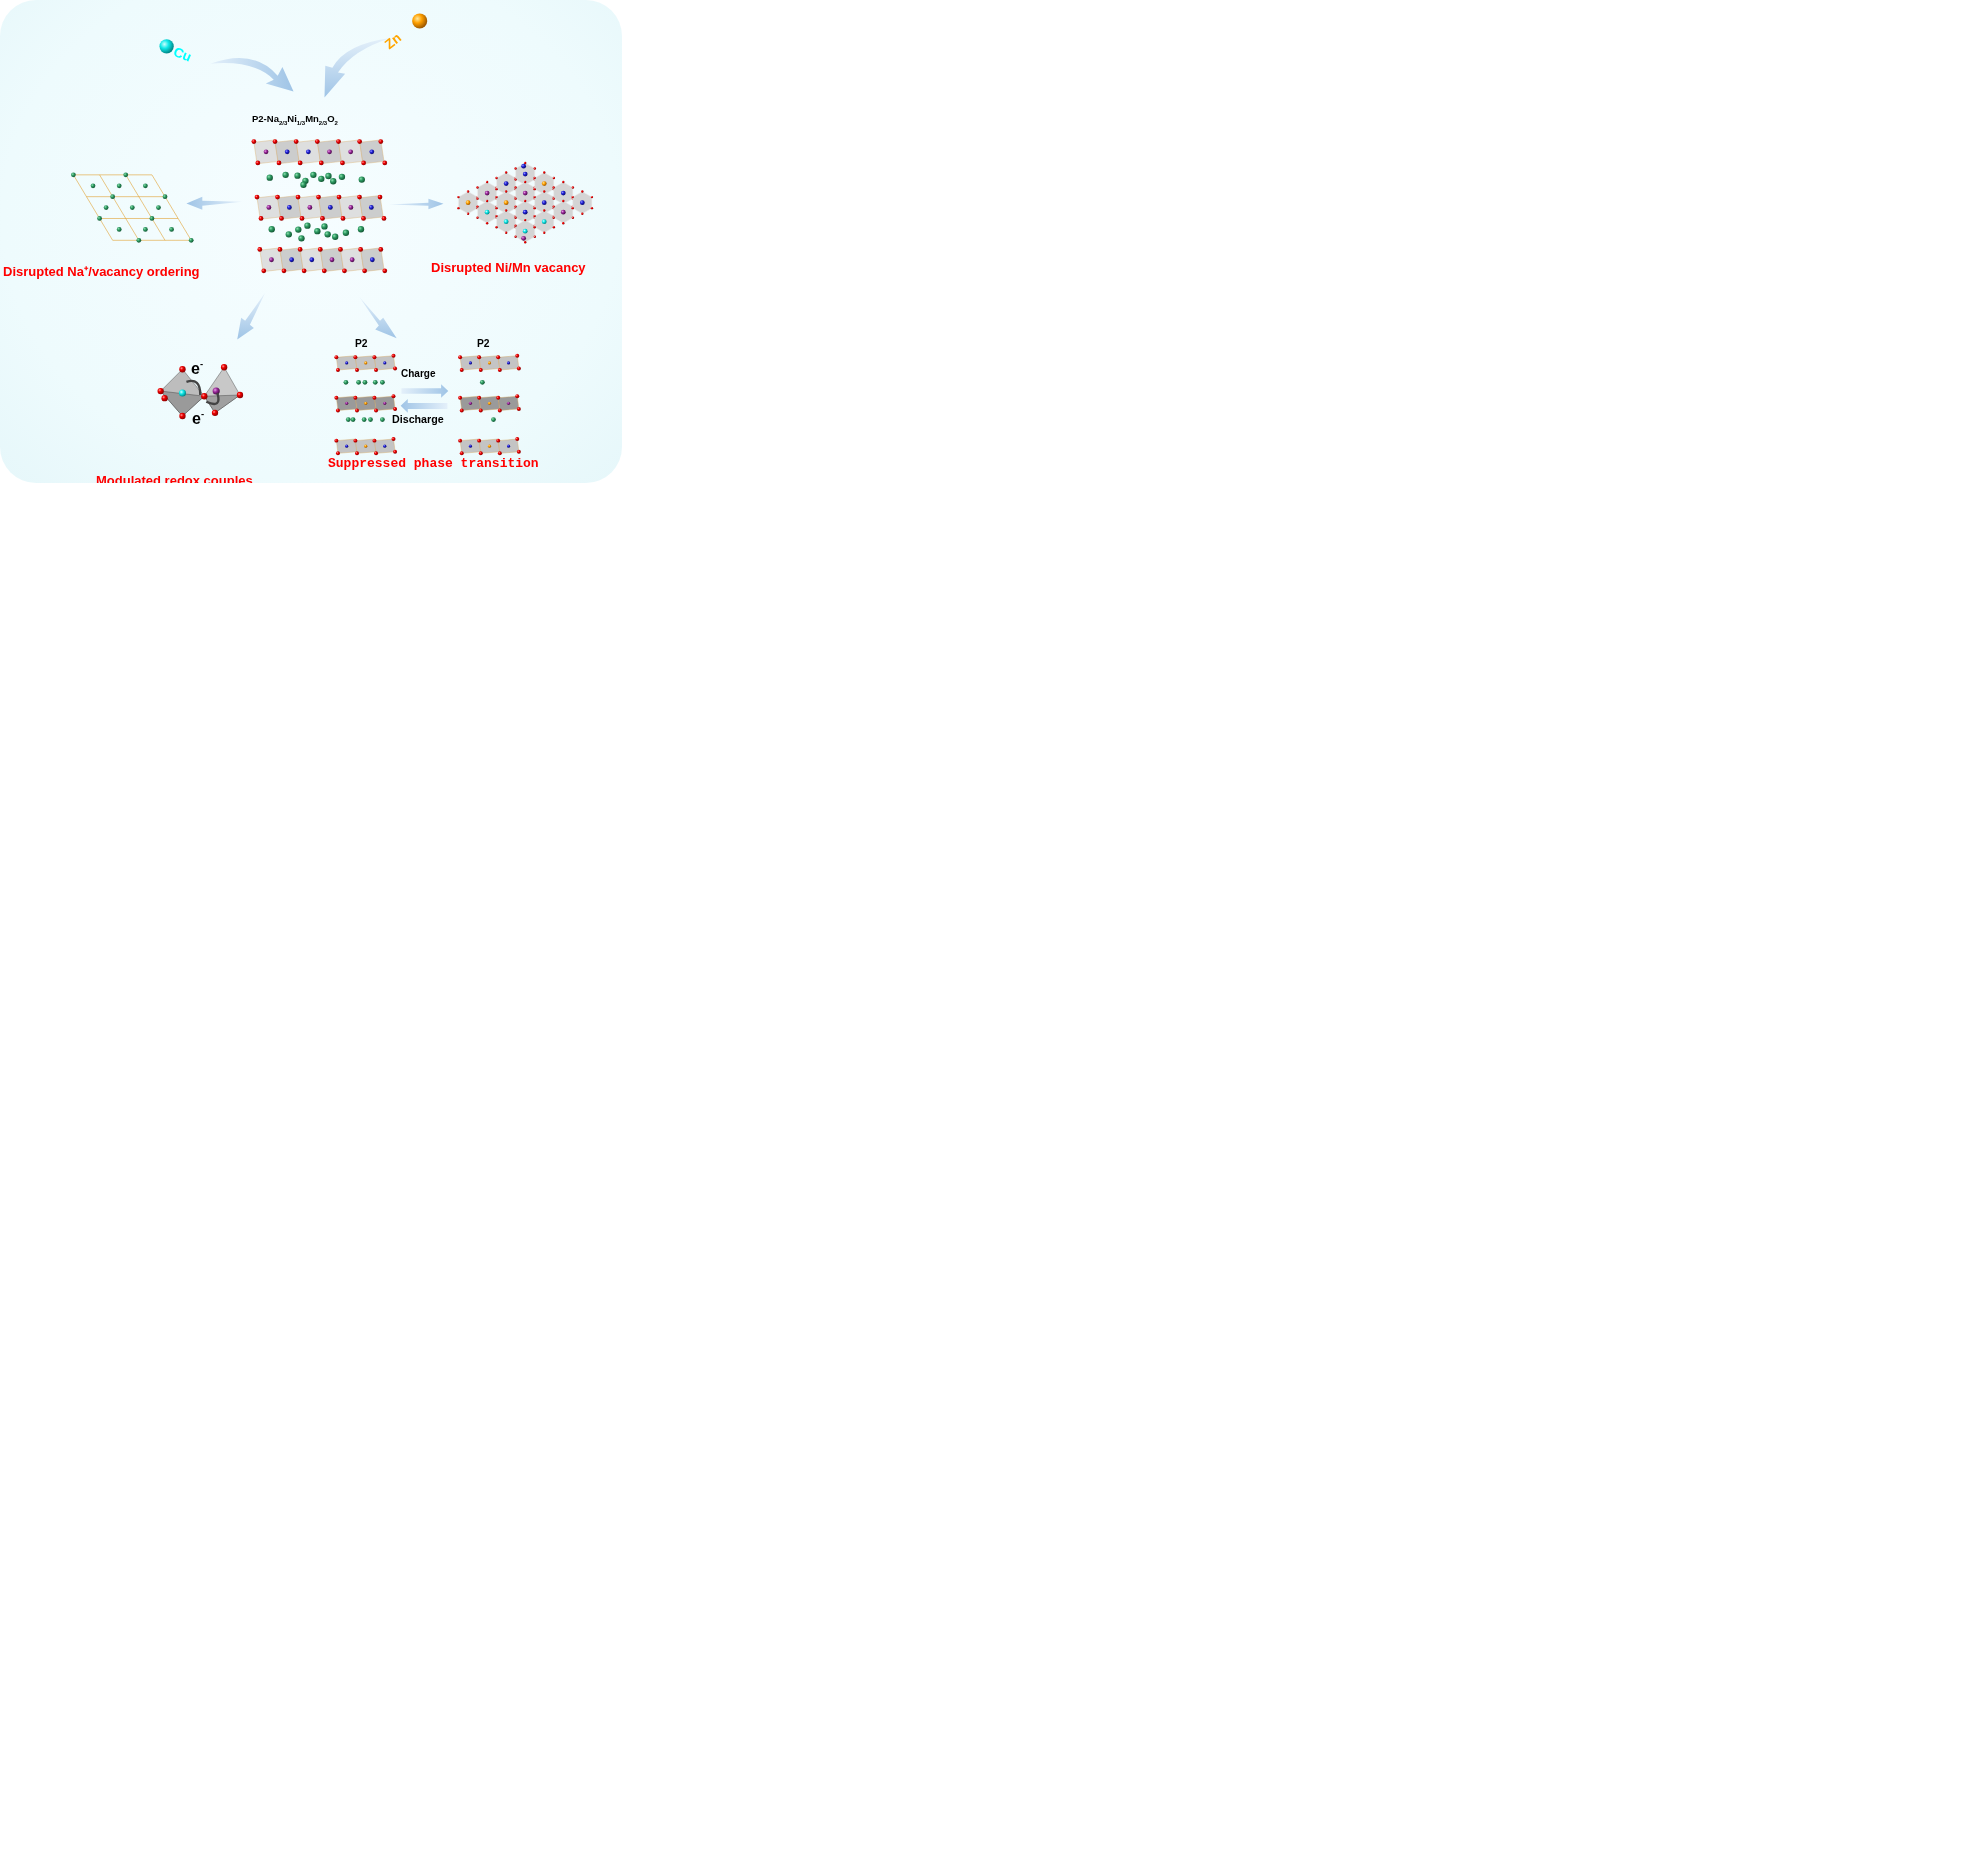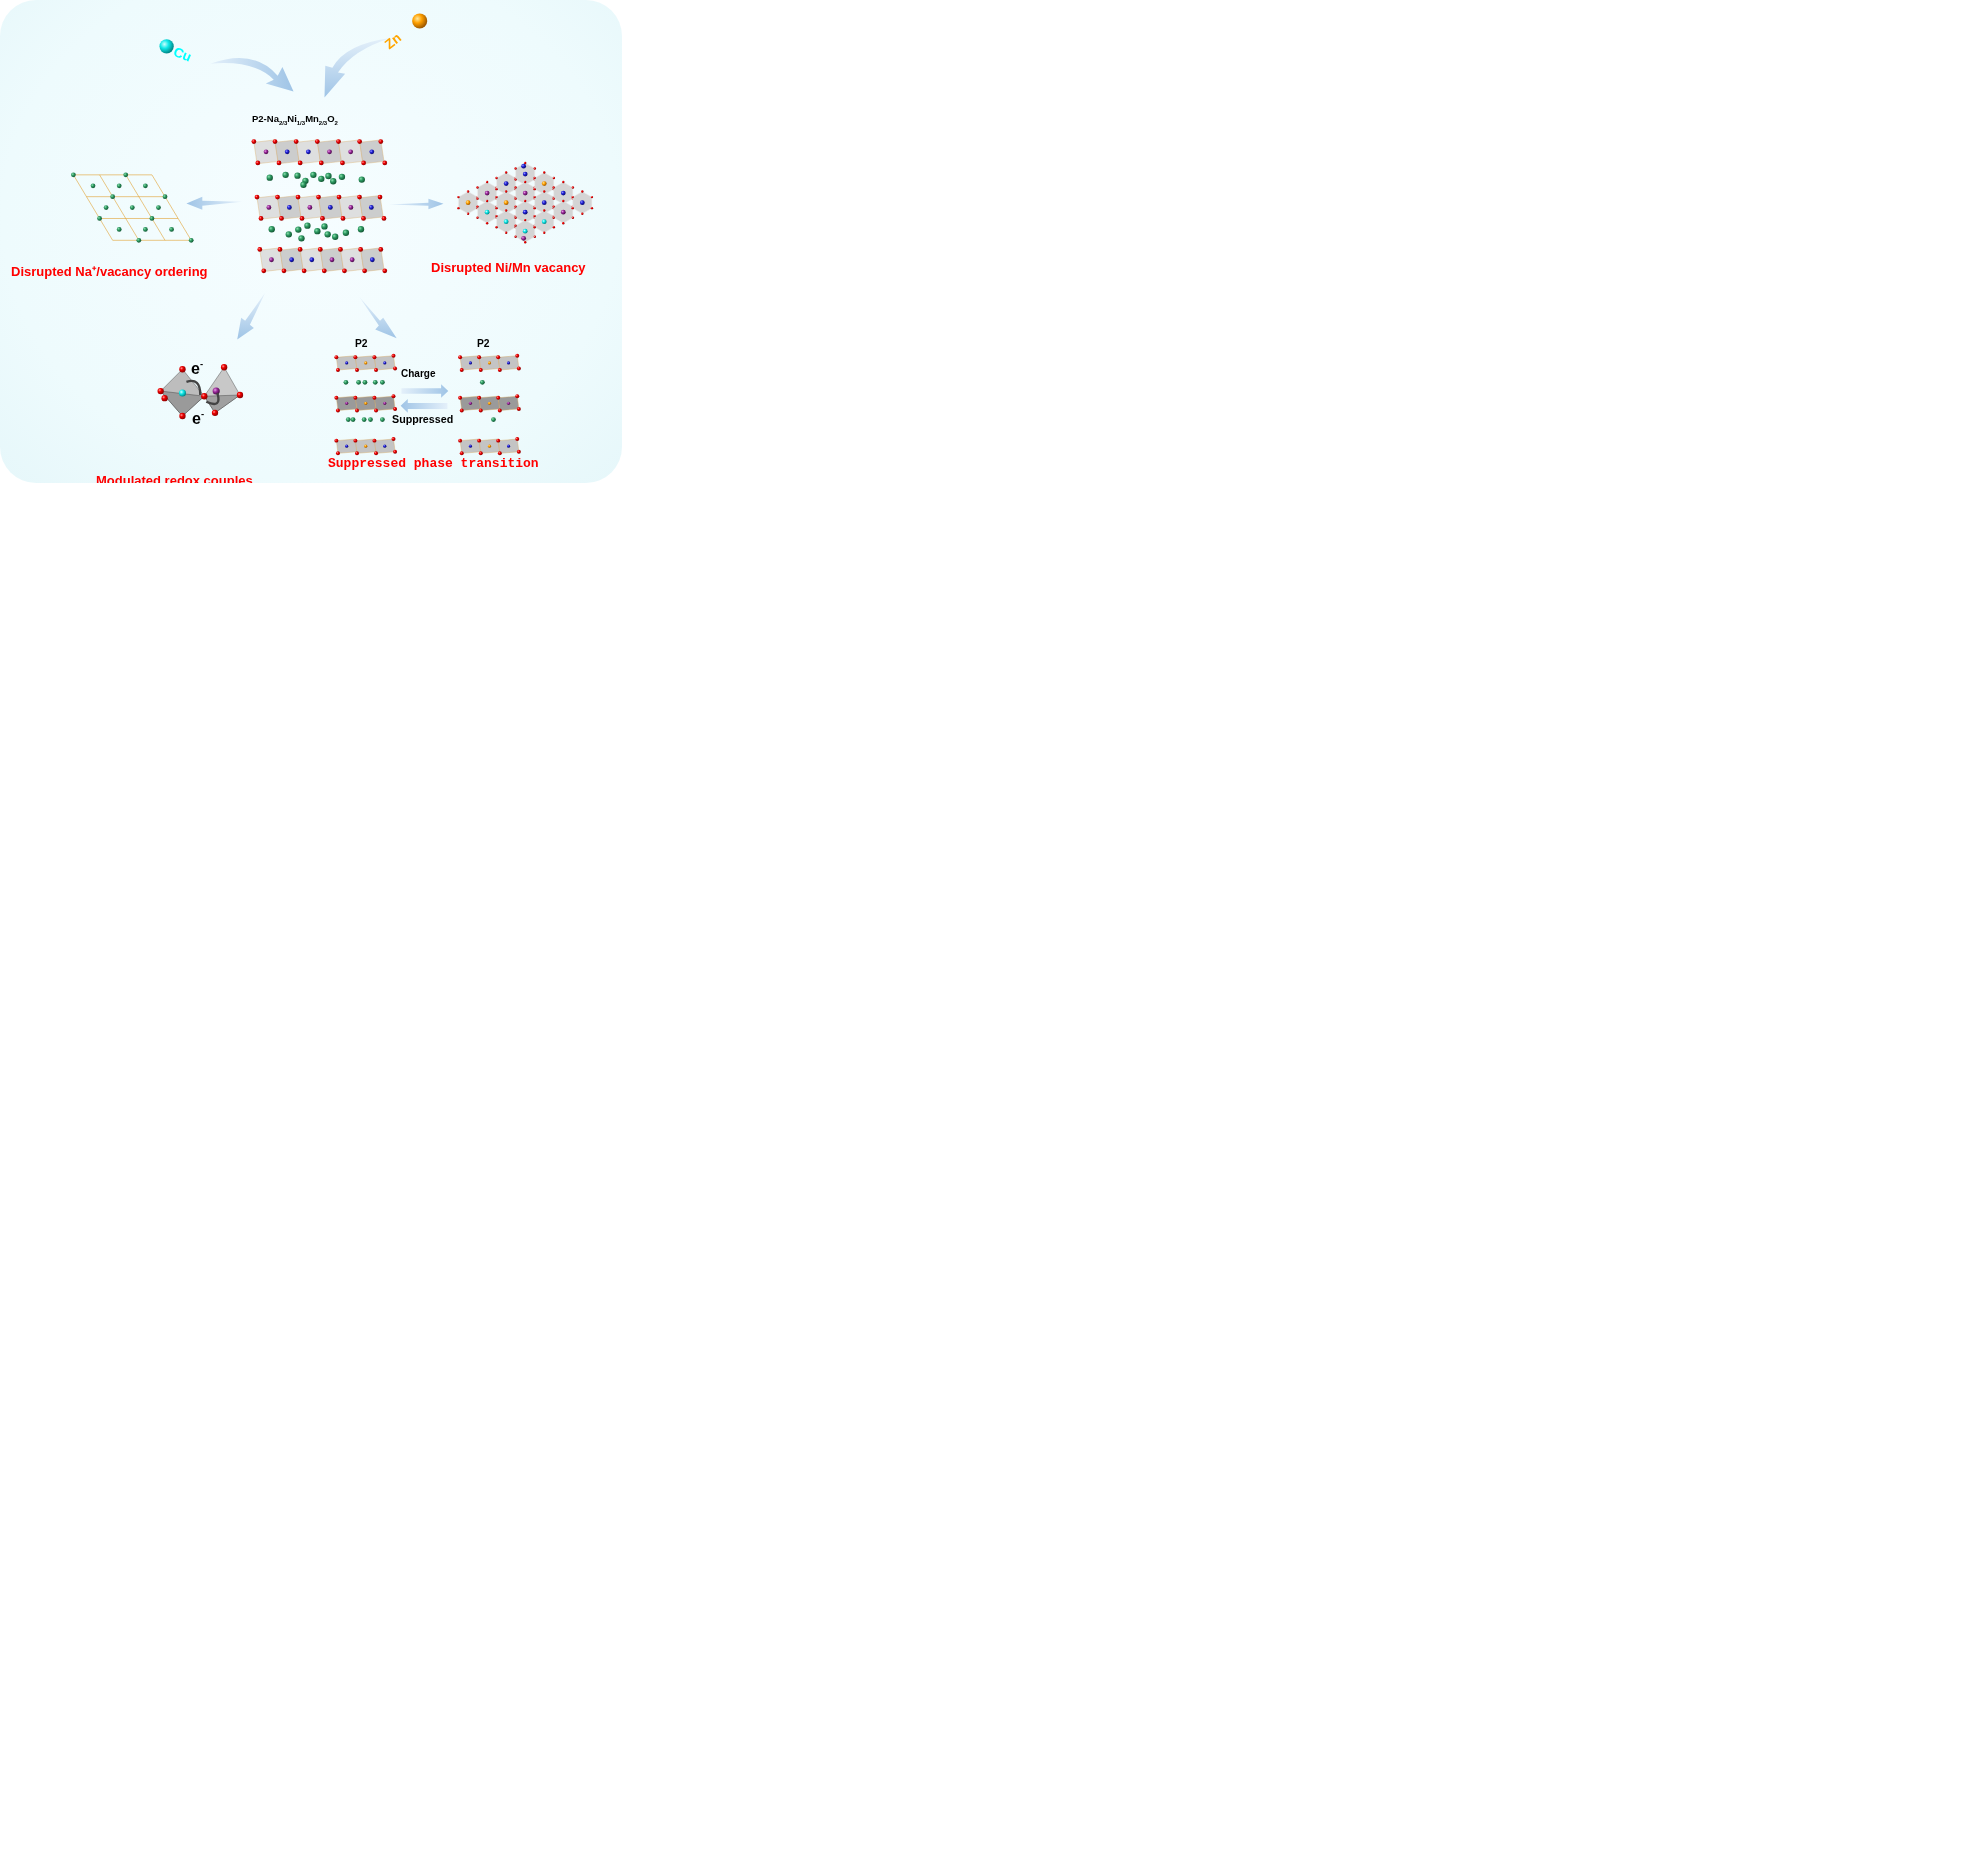--- a/index.html
+++ b/index.html
@@ -6,21 +6,21 @@
   body{width:622px;height:483px;position:relative;overflow:hidden;font-family:"Liberation Sans",sans-serif;}
   #stage{position:absolute;left:0;top:0;width:622px;height:483px;border-radius:36px;
     background:radial-gradient(ellipse at 50% 45%, #f6fdff 0%, #eefbfd 70%, #e6f7fa 100%);}
   .lbl{position:absolute;font-weight:bold;white-space:nowrap;}
   .red{color:#ff0000;font-size:13px;}
   .blk{color:#000;}
   #cu-label{left:177px;top:44px;font-size:13.5px;color:#00ffff;transform:rotate(22deg);transform-origin:left top;}
   #zn-label{left:391px;top:37px;font-size:13.5px;color:#ffa500;transform:rotate(-38deg);transform-origin:left bottom;}
   #formula{left:252px;top:113px;font-size:9.5px;}
   #formula sub{font-size:6px;}
-  #lab-na{left:11px;top:262px;}
+  #lab-na{left:3px;top:262px;}
   #lab-nimn{left:431px;top:260px;}
   #lab-redox{left:96px;top:456px;margin-top:17px;}
   #lab-phase{left:328px;top:456px;font-family:Liberation Mono, monospace;}
   #p2a{left:355px;top:338px;font-size:10.3px;}
   #p2b{left:477px;top:338px;font-size:10.3px;}
   #charge{left:401px;top:368px;font-size:10px;}
   #discharge{left:392px;top:413px;font-size:10.7px;}
   #e1{left:191px;top:360px;font-size:16px;}
   #e2{left:192px;top:410px;font-size:16px;}
   .sup{font-size:9.5px;vertical-align:top;position:relative;top:-1.6px;}
@@ -485,17 +485,17 @@
 </div>
 
 <div class="lbl red" id="lab-na">Disrupted Na⁺/vacancy ordering</div>
 <div class="lbl red" id="lab-nimn">Disrupted Ni/Mn vacancy</div>
 <div class="lbl red" id="lab-redox">Modulated redox couples</div>
 <div class="lbl red" id="lab-phase">Suppressed phase transition</div>
 
 <div class="lbl blk" id="p2a">P2</div>
 <div class="lbl blk" id="p2b">P2</div>
 <div class="lbl blk" id="charge">Charge</div>
-<div class="lbl blk" id="discharge">Suppressed</div>
+<div class="lbl blk" id="discharge">Discharge</div>
 
 <div class="lbl blk" id="e1"><span>e</span><span class="sup">-</span></div>
 <div class="lbl blk" id="e2"><span>e</span><span class="sup">-</span></div>
 
 
 </body></html>

